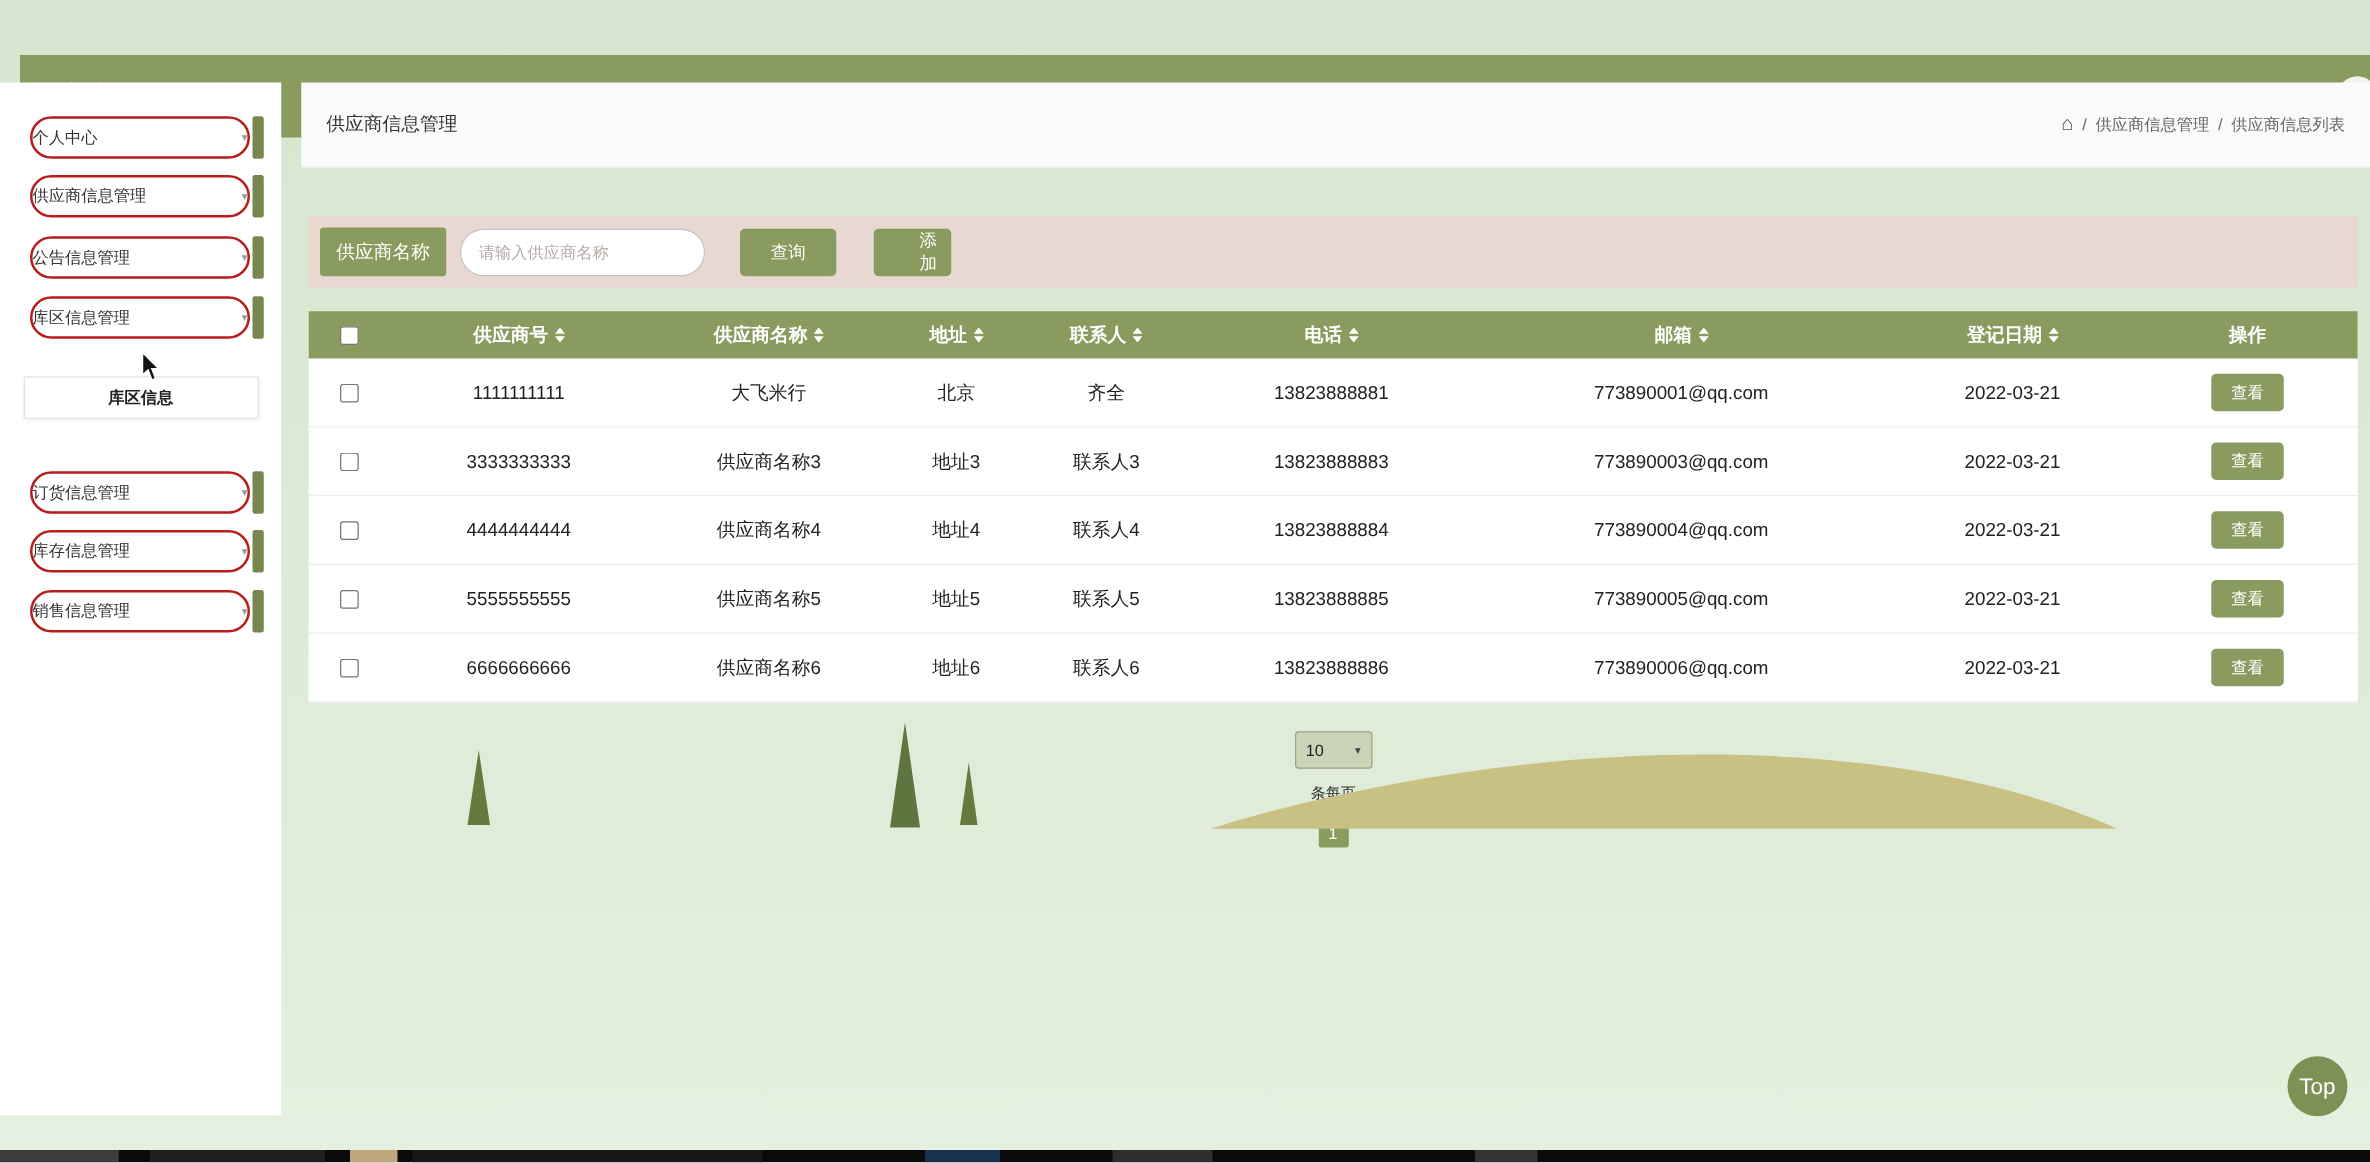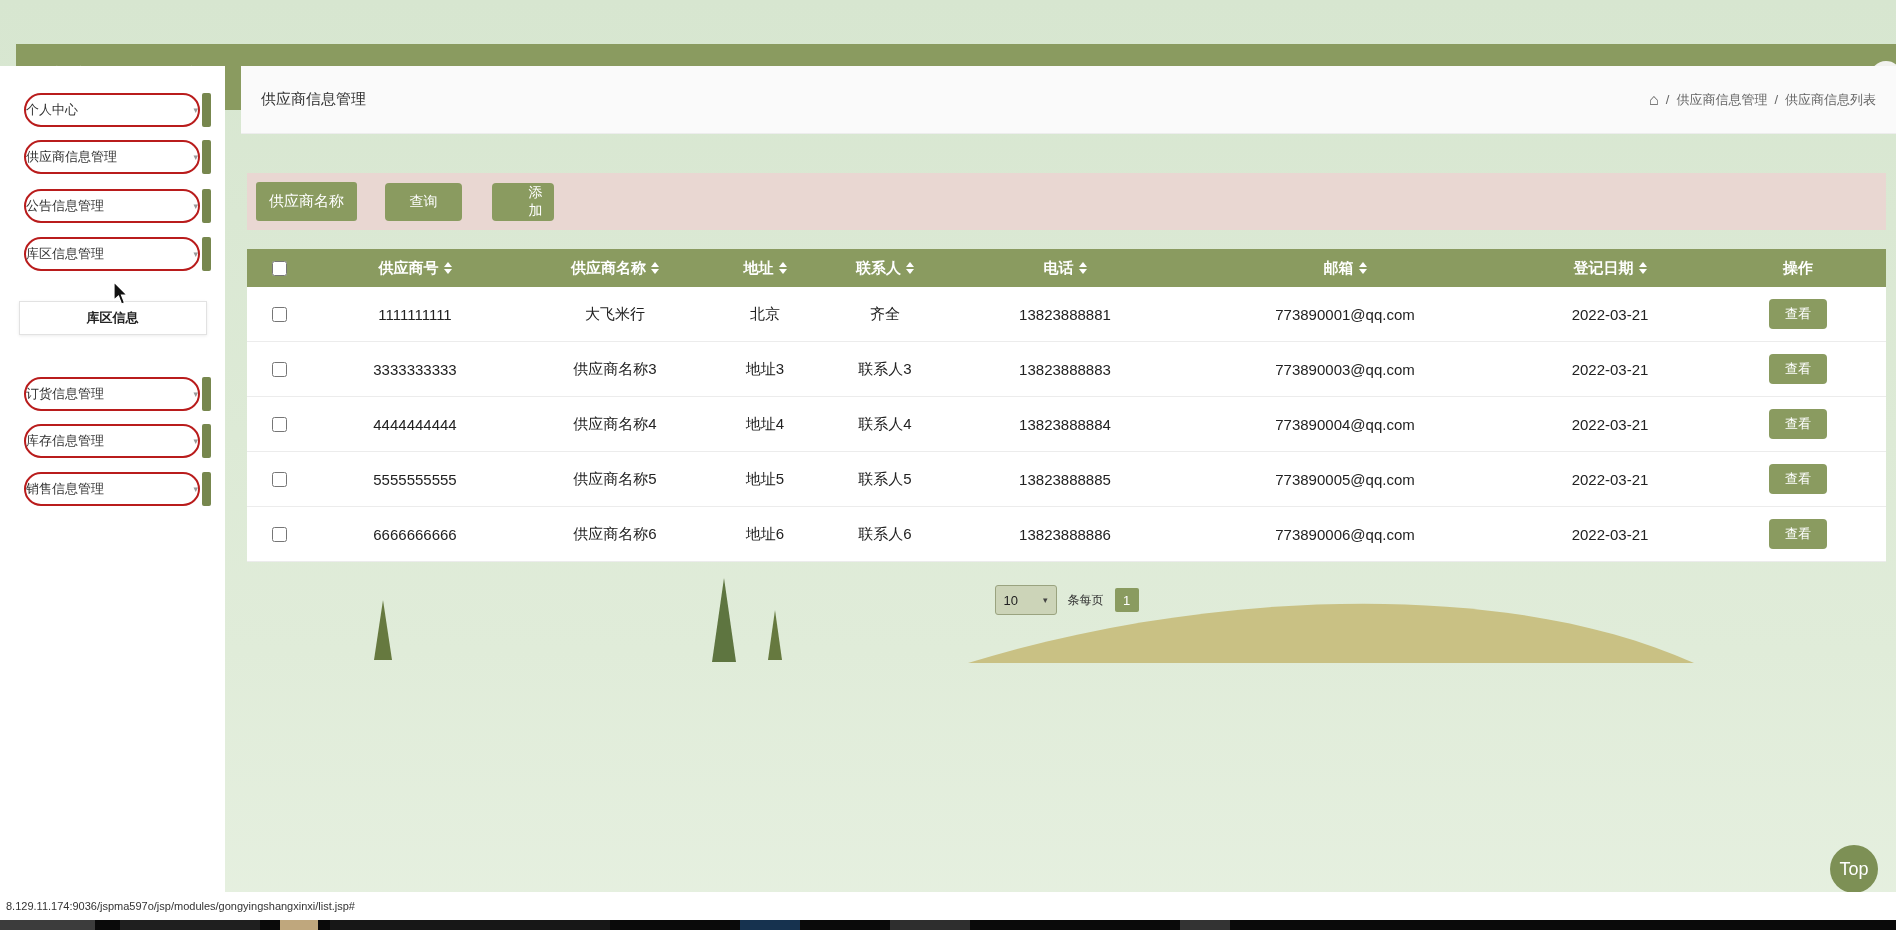--- a/index.html
+++ b/index.html
@@ -56,21 +56,21 @@
   .sort i{display:block;width:0;height:0;border-left:4px solid transparent;border-right:4px solid transparent;}
   .sort .up{border-bottom:5px solid #fff;}
   .sort .dn{border-top:5px solid #fff;}
   .tbody{position:absolute;left:247px;top:287px;width:1639px;background:#fff;}
   .trow{height:54px;border-bottom:1px solid #ececec;background:#fff;}
   .td{display:flex;align-items:center;justify-content:center;font-size:15px;color:#222;}
   input[type=checkbox]{width:15px;height:15px;accent-color:#8a9b60;cursor:pointer;}
   .view-btn{background:#8a9b60;color:#fff;border:none;border-radius:4px;width:58px;height:30px;font-size:13px;cursor:pointer;}
 
   
-  .pagination{position:absolute;left:247px;top:585px;width:1639px;display:flex;align-items:center;justify-content:center;gap:11px;}
+  .pagination{position:absolute;left:247px;top:585px;width:1639px;display:flex;align-items:center;justify-content:center;gap:11px;flex-direction:column;}
   .page-size{width:62px;height:30px;background:#ccd4b8;border:1px solid #9aa37f;border-radius:3px;
              display:flex;align-items:center;justify-content:space-between;padding:0 8px;font-size:13px;color:#222;
              box-sizing:border-box;cursor:pointer;}
   .page-size .caret{color:#444;}
   .per-page{font-size:12px;color:#333;}
   .page-num{width:24px;height:24px;background:#8a9b60;color:#fff;display:flex;align-items:center;justify-content:center;
             font-size:13px;border-radius:2px;cursor:pointer;}
 
   
   .decor{position:absolute;left:225px;top:550px;}
@@ -160,20 +160,21 @@
       <span class="home">⌂</span>
       <span>/</span>
       <span>供应商信息管理</span>
       <span>/</span>
       <span>供应商信息列表</span>
     </div>
   </div>
 
   <div class="searchbar">
     <span class="search-label">供应商名称</span>
+    <input class="search-input" placeholder="请输入供应商名称" style="">
     <button class="btn query-btn">查询</button>
     <button class="btn add-btn">添加</button>
   </div>
 
   <div class="thead grid9">
     <div class="th">
         <input type="checkbox" style="">
       </div>
     <div class="th">
         <span>供应商号</span>
@@ -318,23 +319,20 @@
 
   <svg class="decor" width="1671" height="342" viewBox="0 0 1671 342">
     <path d="M743,113 C980,40 1280,28 1469,113 Z" fill="#c9c184"></path>
     <polygon points="149,110 167,110 158,50" fill="#66793f"></polygon>
     <polygon points="487,112 511,112 499,28" fill="#5e7540"></polygon>
     <polygon points="543,110 557,110 550,60" fill="#66793f"></polygon>
   </svg>
 
   <div class="top-btn">Top</div>
 
-  <div class="statusbar">
-    <span>8.129.11.174:9036/jspma597o/jsp/modules/gongyingshangxinxi/list.jsp#</span>
-  </div>
 
   <div class="taskbar">
     <div style="left:0;width:95px;background:#3c3c3c"></div>
     <div style="left:120px;width:140px;background:#1f1f1f"></div>
     <div style="left:280px;width:38px;background:#bfa77d"></div>
     <div style="left:330px;width:280px;background:#171717"></div>
     <div style="left:740px;width:60px;background:#16324f"></div>
     <div style="left:890px;width:80px;background:#2e2e2e"></div>
     <div style="left:1180px;width:50px;background:#333333"></div>
   </div>

